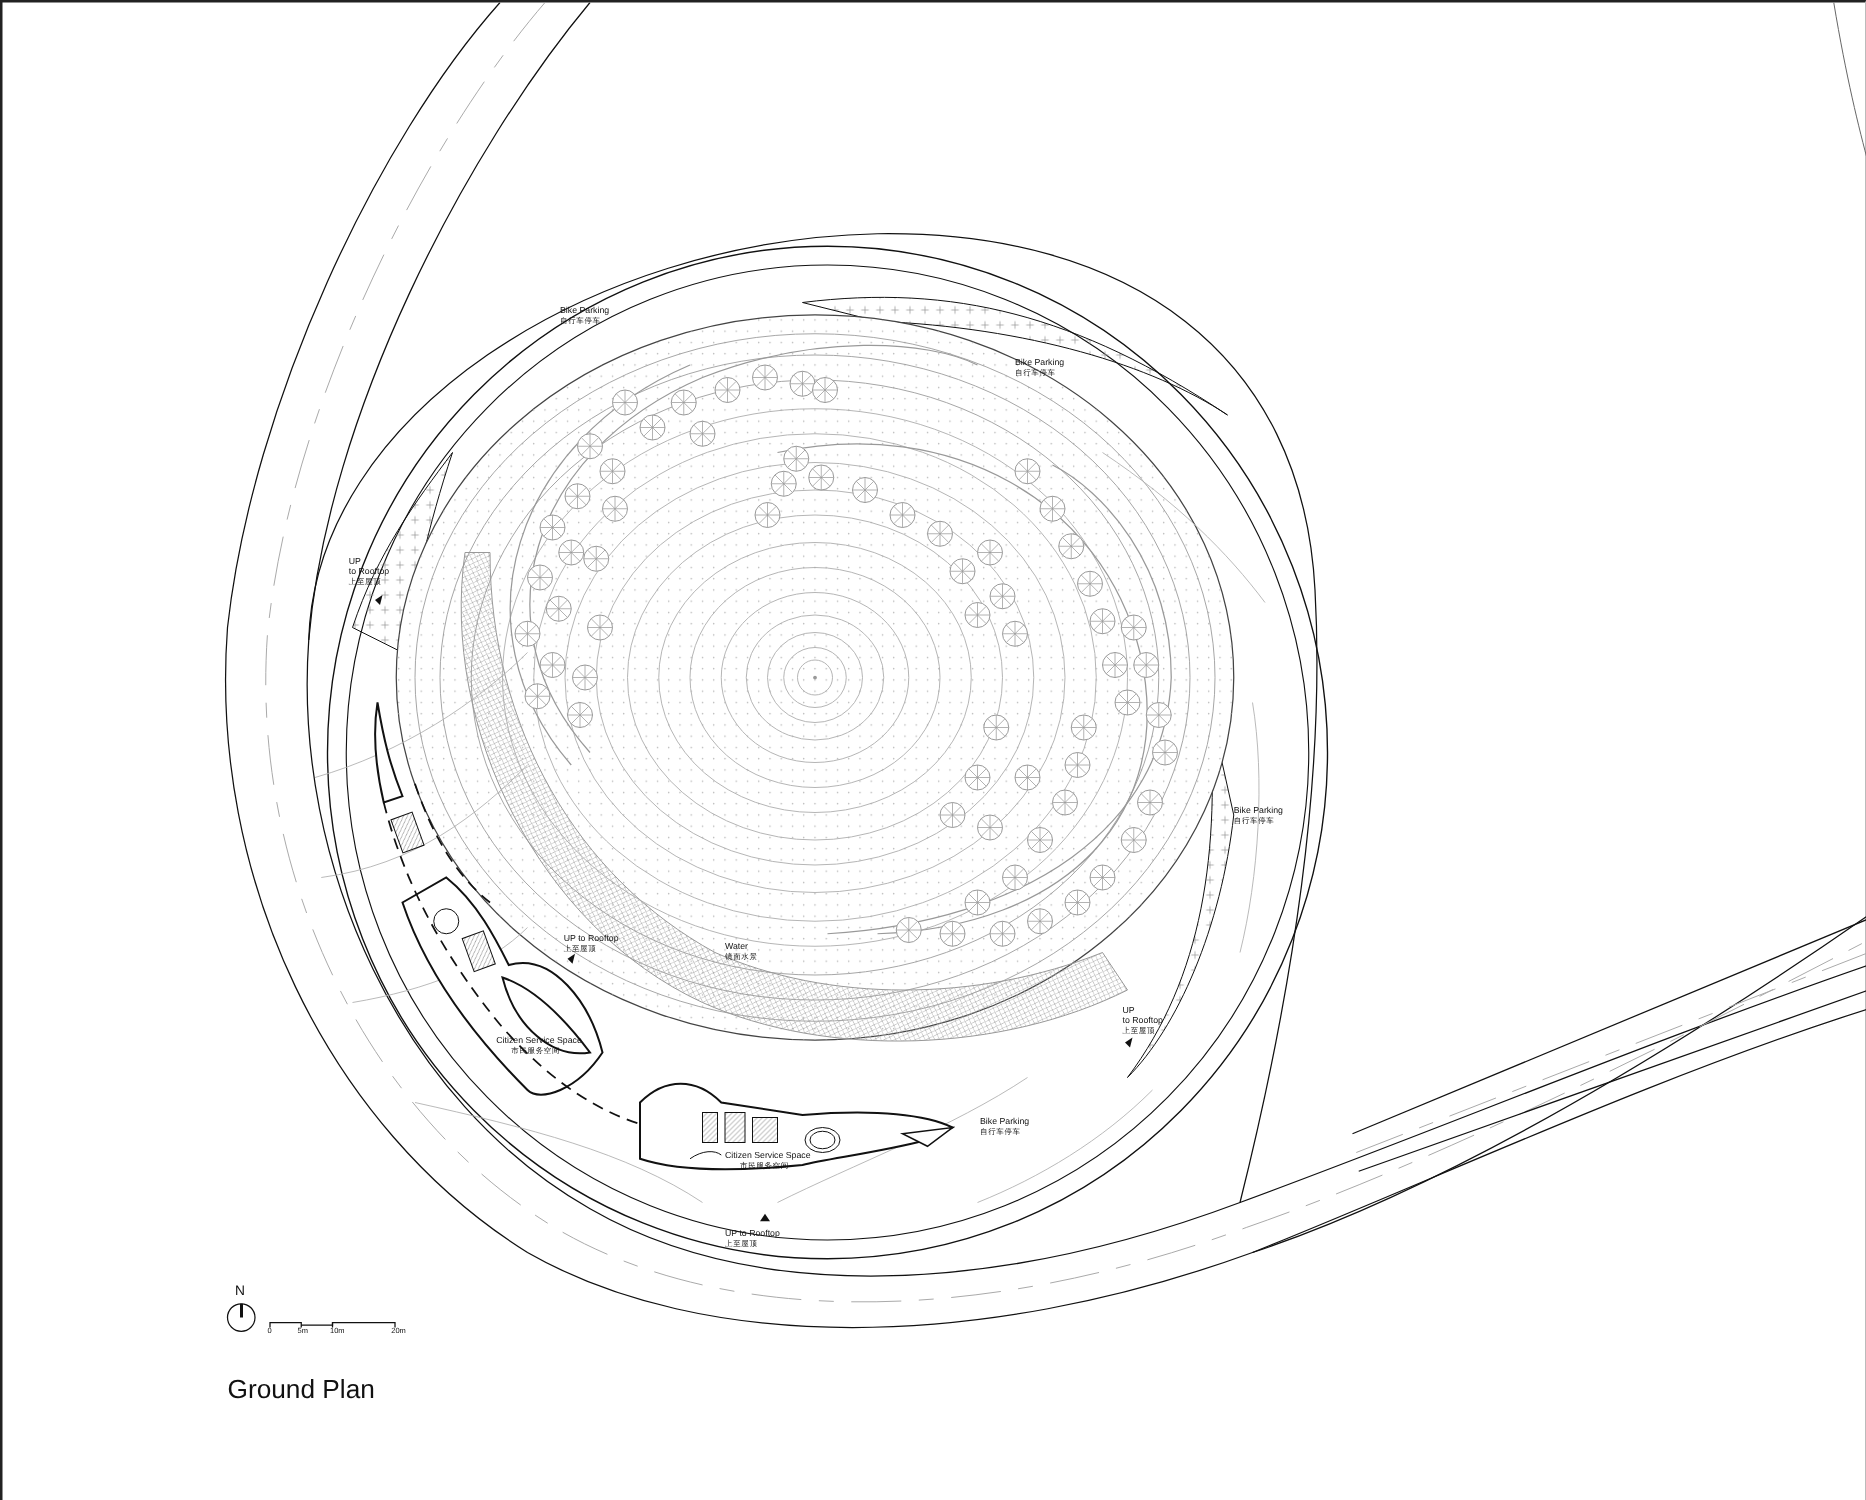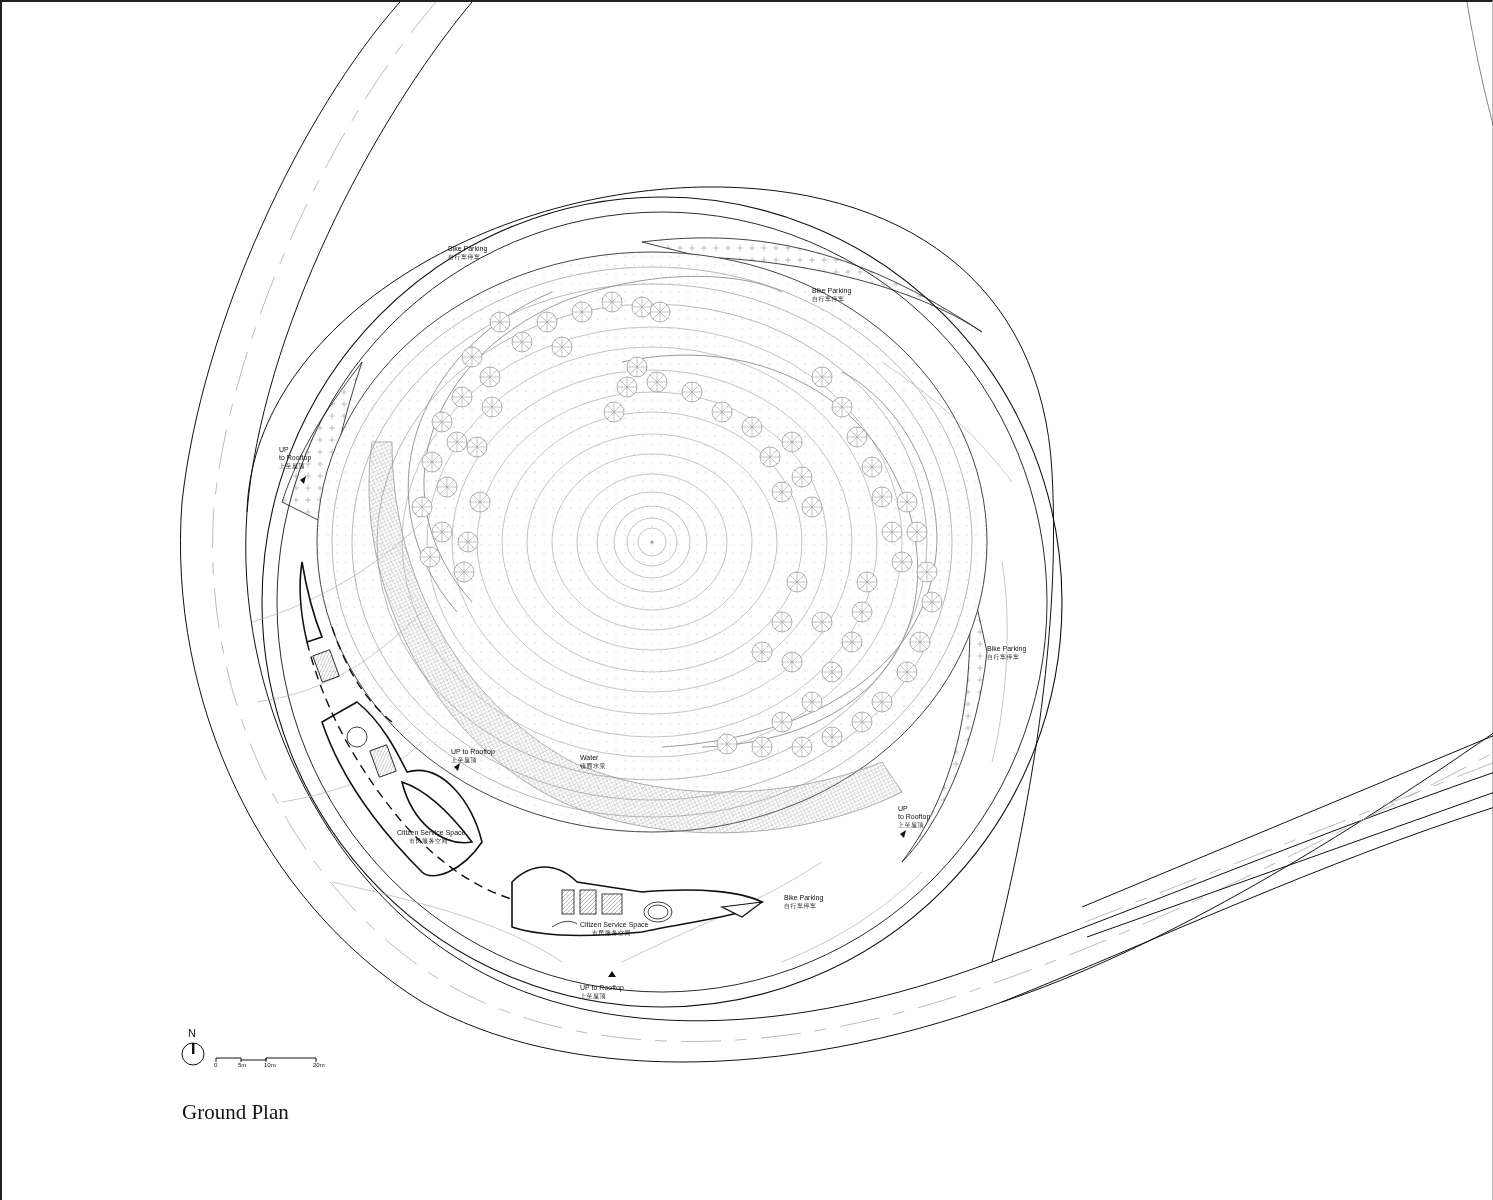--- a/index.html
+++ b/index.html
@@ -1,21 +1,21 @@
 <!DOCTYPE html>
 <html><head>
 <meta charset="utf-8">
 <style>
   html, body { margin: 0; padding: 0; background: #ffffff; }
   body { width: 1493px; height: 1200px; overflow: hidden; position: relative; font-family: "Liberation Sans", sans-serif; }
   #sheet { position: absolute; left: 0; top: 0; width: 1493px; height: 1200px; box-sizing: border-box; border-top: 2px solid #222; border-left: 2px solid #222; border-right: 1px solid #bbb; }
   svg { position: absolute; left: 0; top: 0; }
   .lbl { position: absolute; font-size: 7px; line-height: 8px; color: #111; white-space: nowrap; }
   .lbl .zh { display: block; font-size: 6px; letter-spacing: 0.5px; }
-  #plan-title { position: absolute; left: 180px; top: 1098px; font-size: 21px; color: #111; font-family: Liberation Serif, serif; }
+  #plan-title { position: absolute; left: 180px; top: 1098px; font-size: 21px; color: #111; }
   #north-label { position: absolute; left: 186px; top: 1025px; font-size: 11px; color: #111; }
   .tick { position: absolute; top: 1060px; font-size: 6px; color: #111; }
 </style>
 </head>
 <body>
 
 <div id="sheet">
 
 <svg width="1493" height="1200" viewBox="0 0 1493 1200">
   <defs>

